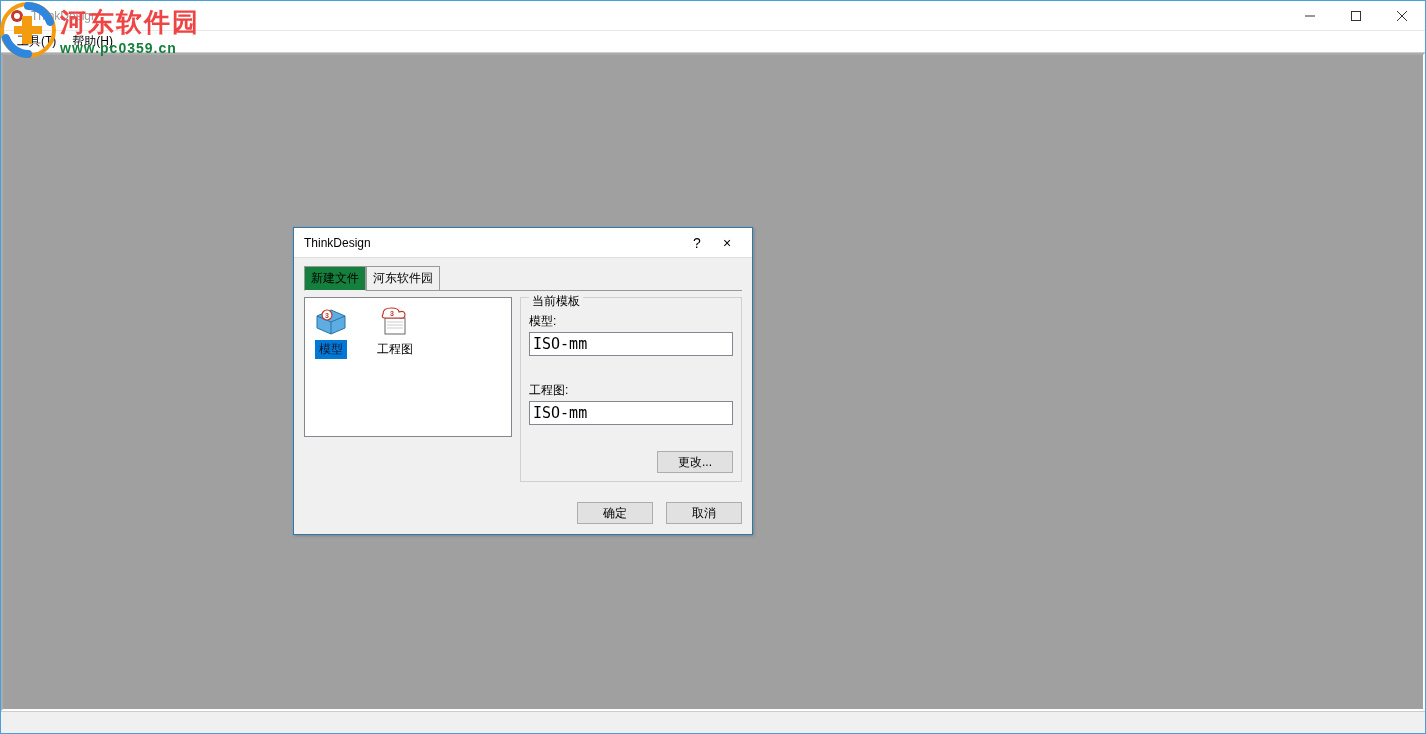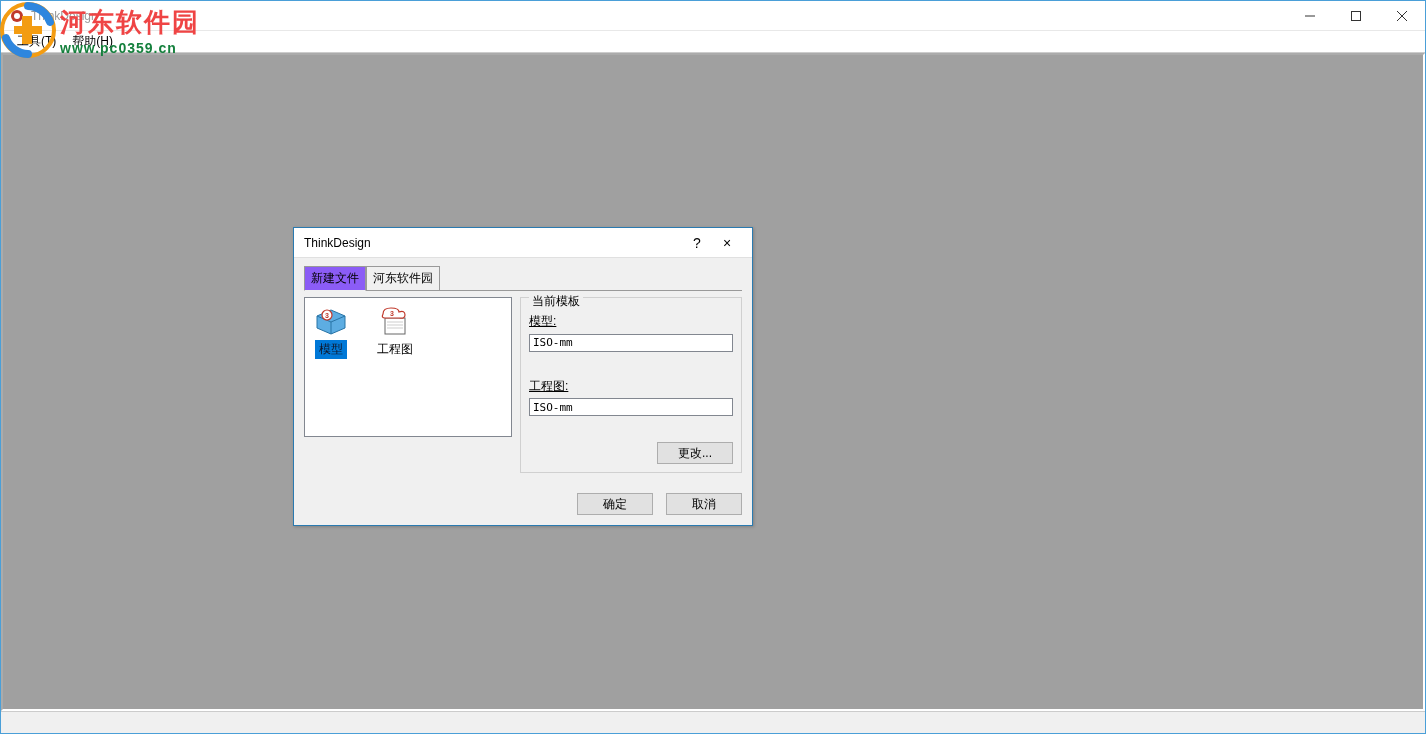--- a/index.html
+++ b/index.html
@@ -30,40 +30,40 @@
 .dialog { position: absolute; left: 290px; top: 172px; width: 460px; background: #f0f0f0; border: 1px solid #2a7ab0; box-shadow: 1px 1px 3px rgba(0,0,0,0.2); }
 .dialog-titlebar { height: 30px; background: #fff; display: flex; align-items: center; padding: 0 10px; border-bottom: 1px solid #e0e0e0; }
 .dialog-title { font-size: 12px; flex: 1; }
 .dialog-help, .dialog-close { width: 30px; height: 30px; display: flex; align-items: center; justify-content: center; cursor: pointer; font-size: 14px; }
 
 .dialog-body { padding: 8px 10px 10px 10px; }
 
 
 .tabs { display: flex; font-size: 12px; position: relative; }
 .tab { padding: 3px 6px; border: 1px solid #999; background: #f0f0f0; cursor: pointer; position: relative; }
-.tab.active { background: #8b5cf6; border-bottom: 1px solid #f0f0f0; z-index: 2; }
+.tab.active { background: #15803d; border-bottom: 1px solid #f0f0f0; z-index: 2; }
 .tab-content-wrap { border-top: 1px solid #999; margin-top: -1px; padding-top: 6px; }
 
 .dialog-main { display: flex; gap: 8px; }
 
 
 .icon-panel { width: 208px; height: 140px; background: #fff; border: 1px solid #828790; padding: 8px; display: flex; gap: 24px; align-items: flex-start; }
 .file-type { display: flex; flex-direction: column; align-items: center; cursor: pointer; }
 .file-type-icon { width: 36px; height: 30px; margin-bottom: 4px; }
 .file-type-label { font-size: 12px; padding: 1px 4px; }
 .file-type.selected .file-type-label { background: #0078d7; color: #0f172a; }
 
 
-.template-box { flex: 1; text-decoration: underline; }
+.template-box { flex: 1; }
 .fieldset { border: 1px solid #d0d0d0; padding: 6px 8px 8px 8px; position: relative; }
 .fieldset-legend { font-size: 12px; position: relative; top: -13px; background: #f0f0f0; padding: 0 3px; display: inline-block; }
 .fieldset-inner { margin-top: -10px; }
 .field-row { margin-bottom: 26px; }
 .field-label { font-size: 12px; display: block; margin-bottom: 2px; }
-.field-input { width: 100%; height: 18px; font-size: 11px; font-family: monospace; padding: 1px 3px; border: 1px solid #828790; background: #fff; }
+.field-input { width: 100%; height: 24px; font-size: 15px; font-family: monospace; padding: 1px 3px; border: 1px solid #828790; background: #fff; }
 .change-btn-row { text-align: right; margin-top: 4px; }
 .dlg-btn { min-width: 76px; height: 22px; font-size: 12px; background: #e1e1e1; border: 1px solid #adadad; cursor: pointer; padding: 0 12px; }
 
 
 .dialog-footer { display: flex; justify-content: flex-end; gap: 13px; padding: 10px 10px 10px 10px; }
 
 
 .watermark { position: absolute; left: 0; top: 2px; z-index: 100; pointer-events: none; }
 .watermark-logo { display: flex; align-items: center; gap: 4px; }
 .watermark-circle { width: 56px; height: 56px; }

